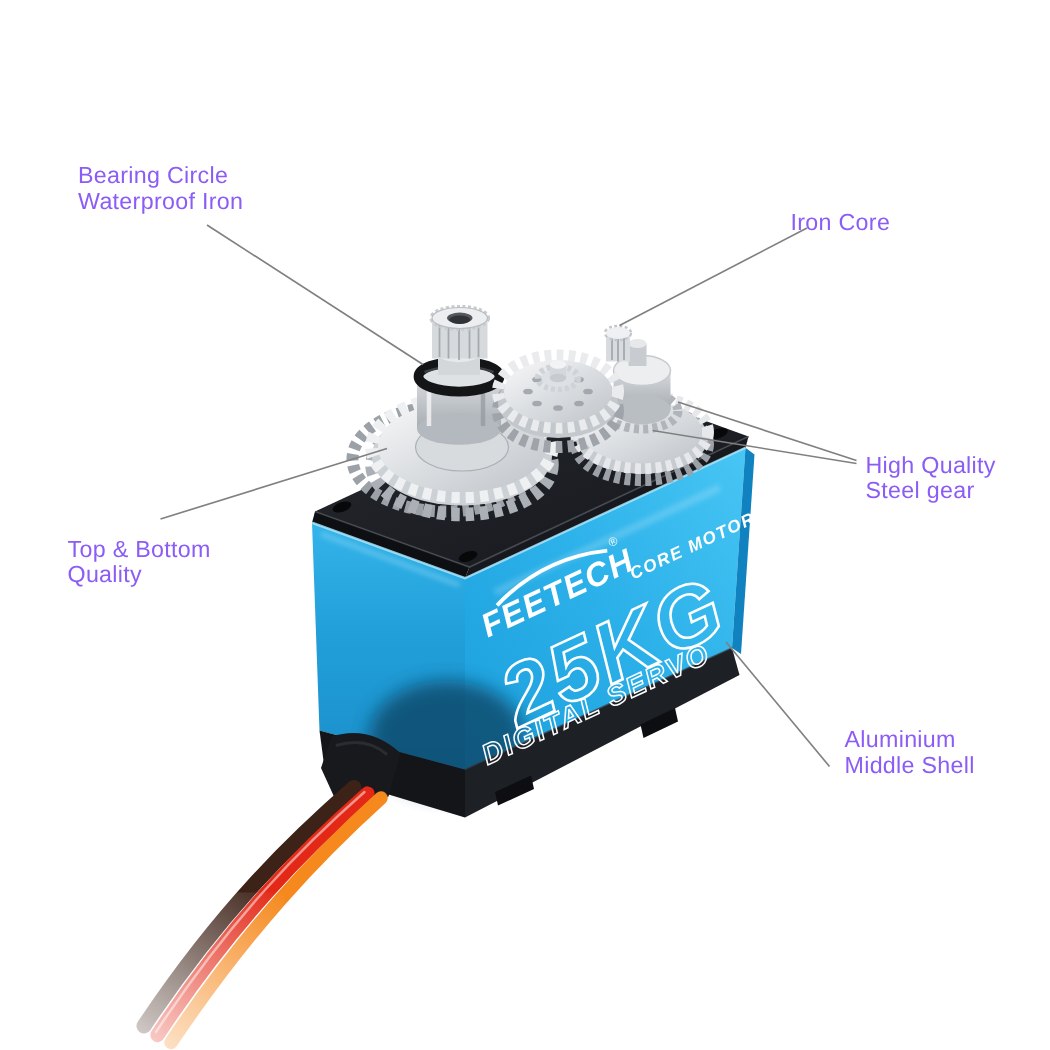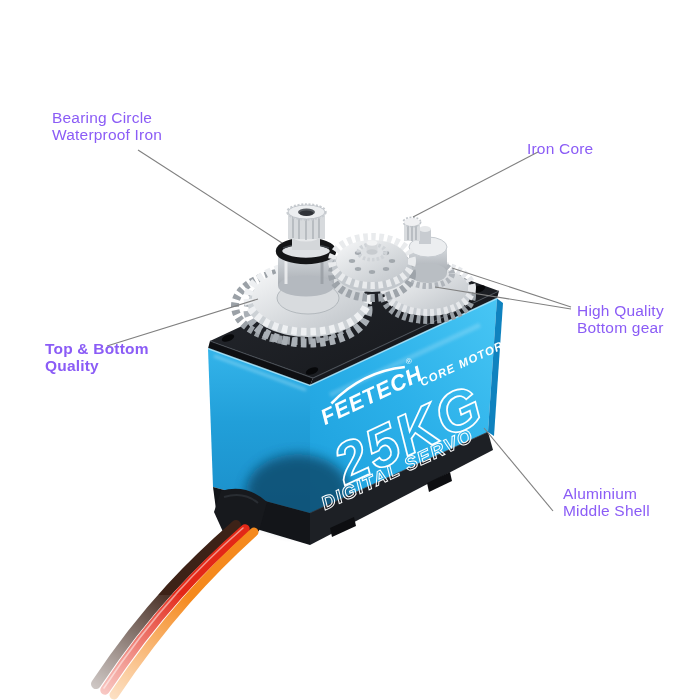--- a/index.html
+++ b/index.html
@@ -198,23 +198,23 @@
 
 <div class="callout" style="left:52px;top:109px;">
   <div>Bearing Circle</div>
   <div>Waterproof Iron</div>
 </div>
 <div class="callout" style="left:527px;top:140px;">
   <div>Iron Core</div>
 </div>
 <div class="callout" style="left:577px;top:302px;">
   <div>High Quality</div>
-  <div>Bottom gear</div>
-</div>
-<div class="callout" style="left:45px;top:340px;font-weight:bold;">
+  <div>Steel gear</div>
+</div>
+<div class="callout" style="left:45px;top:358px;">
   <div>Top &amp; Bottom</div>
   <div>Quality</div>
 </div>
 <div class="callout" style="left:563px;top:485px;">
   <div>Aluminium</div>
   <div>Middle Shell</div>
 </div>
 </div>
 
 </body></html>

